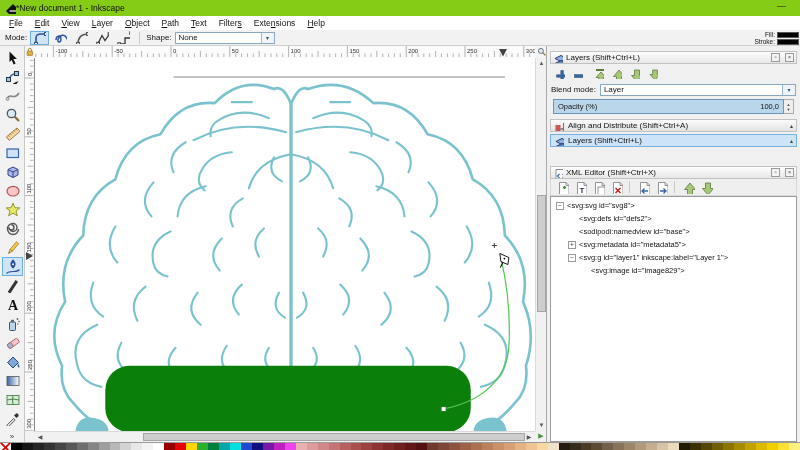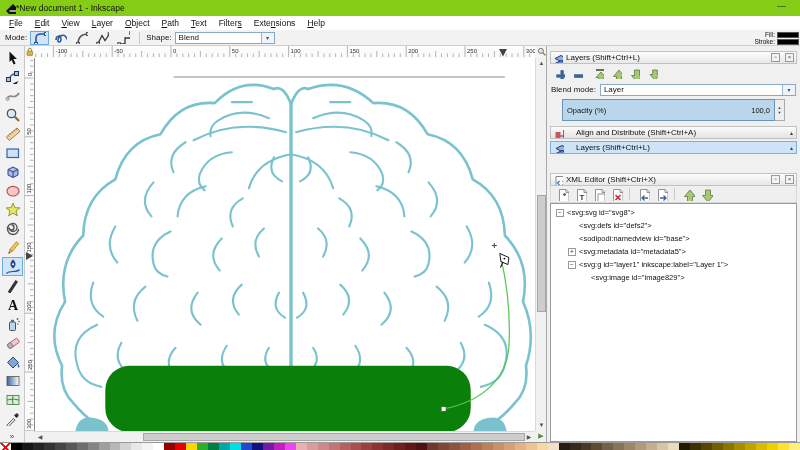--- a/index.html
+++ b/index.html
@@ -73,27 +73,27 @@
   .layer-row{height:19px;display:flex;align-items:center;gap:5px;padding:0 4px;
     background:#ededed;border-bottom:1px solid #e2e2e2;}
   .layer-row svg{width:12px;height:12px;flex:none;}
   .layer-name{margin-left:10px;}
   .lbtn-row{height:18px;display:flex;align-items:center;gap:3px;padding:2px 2px;flex:none;}
   .lbtn{width:15px;height:14px;display:flex;align-items:center;justify-content:center;}
   .lbtn svg{width:11px;height:11px;}
   .blend-row{display:flex;align-items:center;gap:4px;height:15px;flex:none;padding:0 1px;}
   .blend-label{flex:none;}
   .blend-row .combo{flex:1;}
-  .opacity-row{display:flex;height:22px;margin:2px 12px 3px;flex:none;}
+  .opacity-row{display:flex;height:15px;margin:2px 3px 3px;flex:none;}
   .opacity-bar{flex:1;background:#b9d6ea;border:1px solid #6a94b8;display:flex;
     align-items:center;padding:0 4px;font-size:7.5px;}
   .opacity-val{margin-left:auto;}
   .spin{width:10px;display:flex;flex-direction:column;justify-content:center;font-size:4px;
     line-height:5px;text-align:center;color:#444;border:1px solid #aaa;border-left:none;background:#eee;}
-  .dock-header{height:13px;display:flex;align-items:center;gap:12px;flex:none;
+  .dock-header{height:13px;display:flex;align-items:center;gap:4px;flex:none;
     background:linear-gradient(#fbfbfb,#e3e3e3);border:1px solid #c2c2c2;margin-top:2px;padding:0 3px;}
   .dock-header.active{background:#cde3f7;border-color:#7ab0dc;}
   .dock-header svg{width:10px;height:10px;flex:none;}
   .collapse{margin-left:auto;font-size:6px;color:#444;}
   .xml-toolbar{height:17px;display:flex;align-items:center;gap:2px;padding:1px 3px;flex:none;
     background:#efefef;border:1px solid #d8d8d8;border-top:none;}
   .xbtn{width:16px;height:15px;display:flex;align-items:center;justify-content:center;}
   .xbtn svg{width:13px;height:13px;}
   .xml-tree{flex:1;background:#fff;border:1px solid #9a9a9a;overflow:hidden;
     font-size:7.5px;padding:2px 0 0 3px;}
@@ -365,21 +365,21 @@
       </span>
       <span class="mode-btn">
         <svg>
           <use href="#i-mode-paraxial"></use>
         </svg>
       </span>
     </span>
   <span class="vsep"></span>
   <span>Shape:</span>
   <span class="combo">
-    <span>Blend</span>
+    <span>None</span>
     <span class="arrow-btn">▾</span>
   </span>
   <div class="fillstroke">
     <div class="fs-row">
         <span>Fill:</span>
       <span class="fs-swatch" id="fill-swatch" style="background: rgb(0, 0, 0);"></span>
       </div>
     <div class="fs-row">
         <span>Stroke:</span>
       <span class="fs-swatch" id="stroke-swatch" style="background: rgb(0, 0, 0);"></span>

